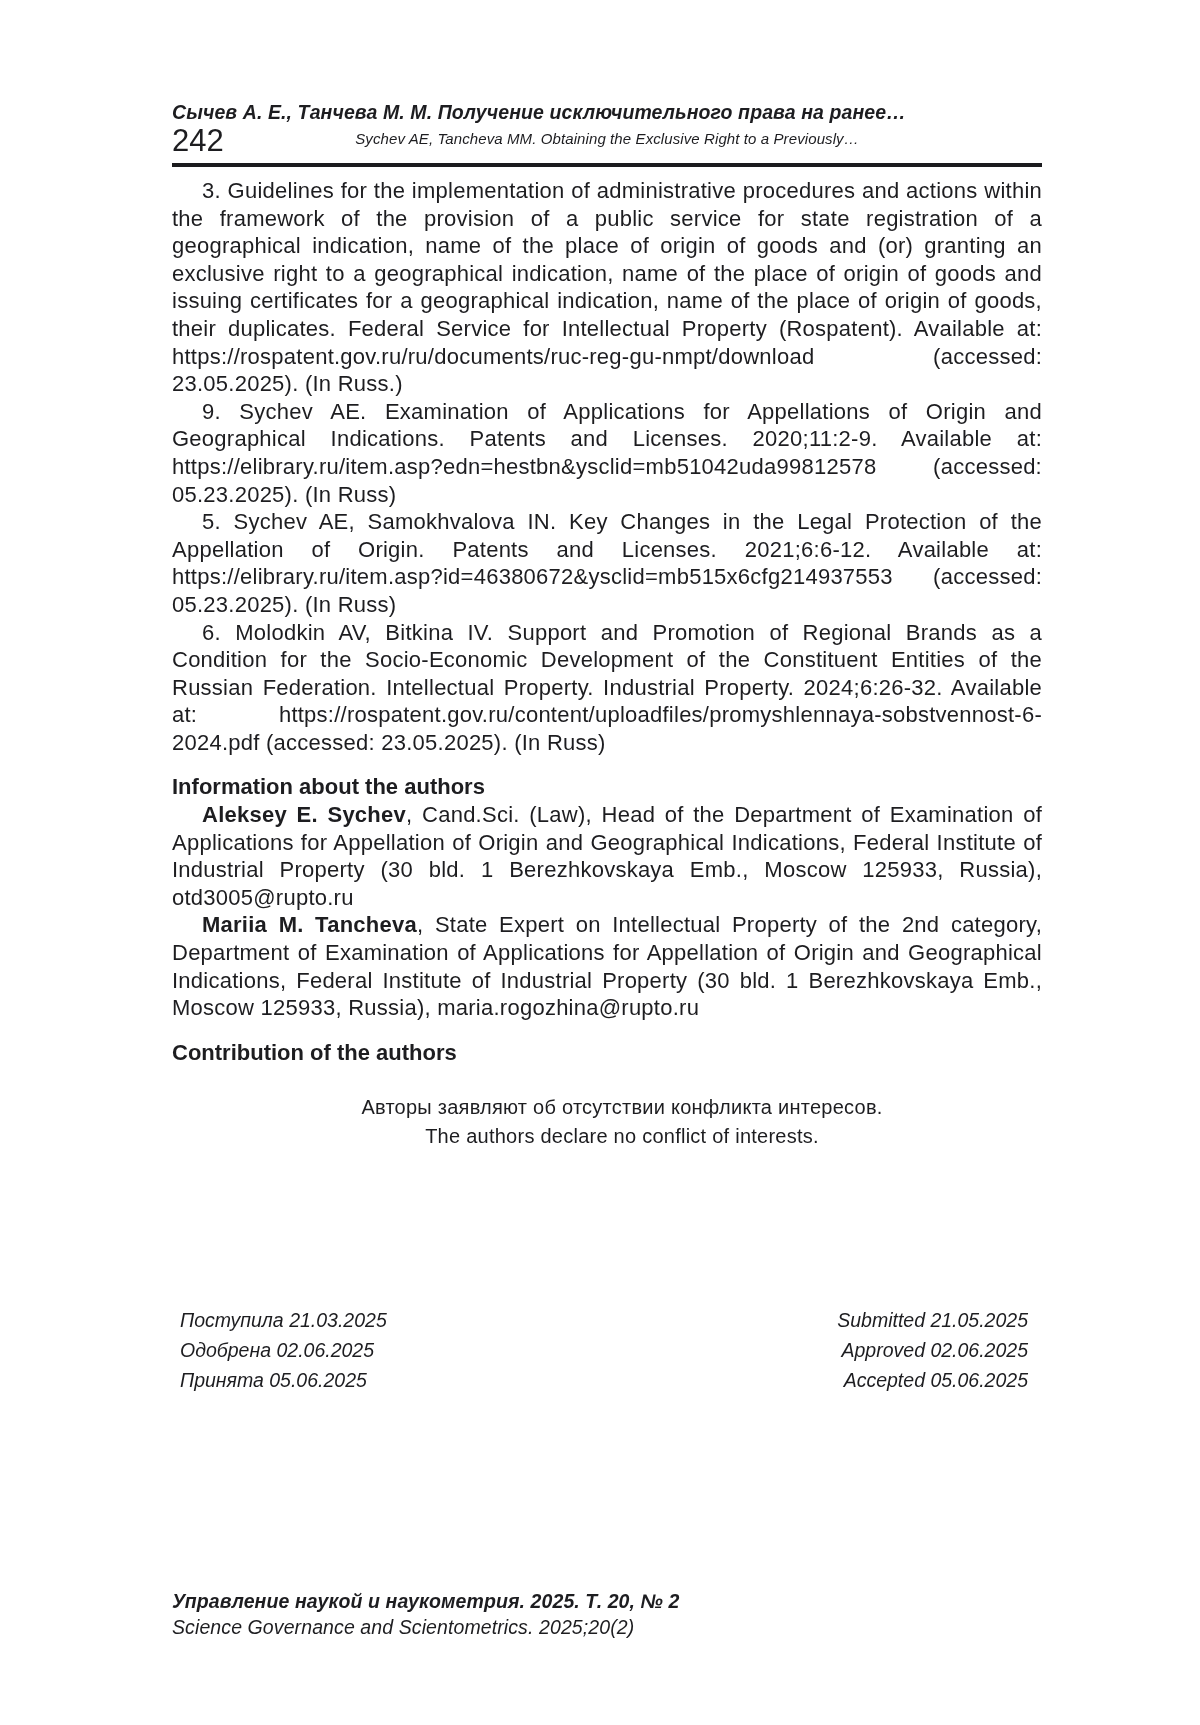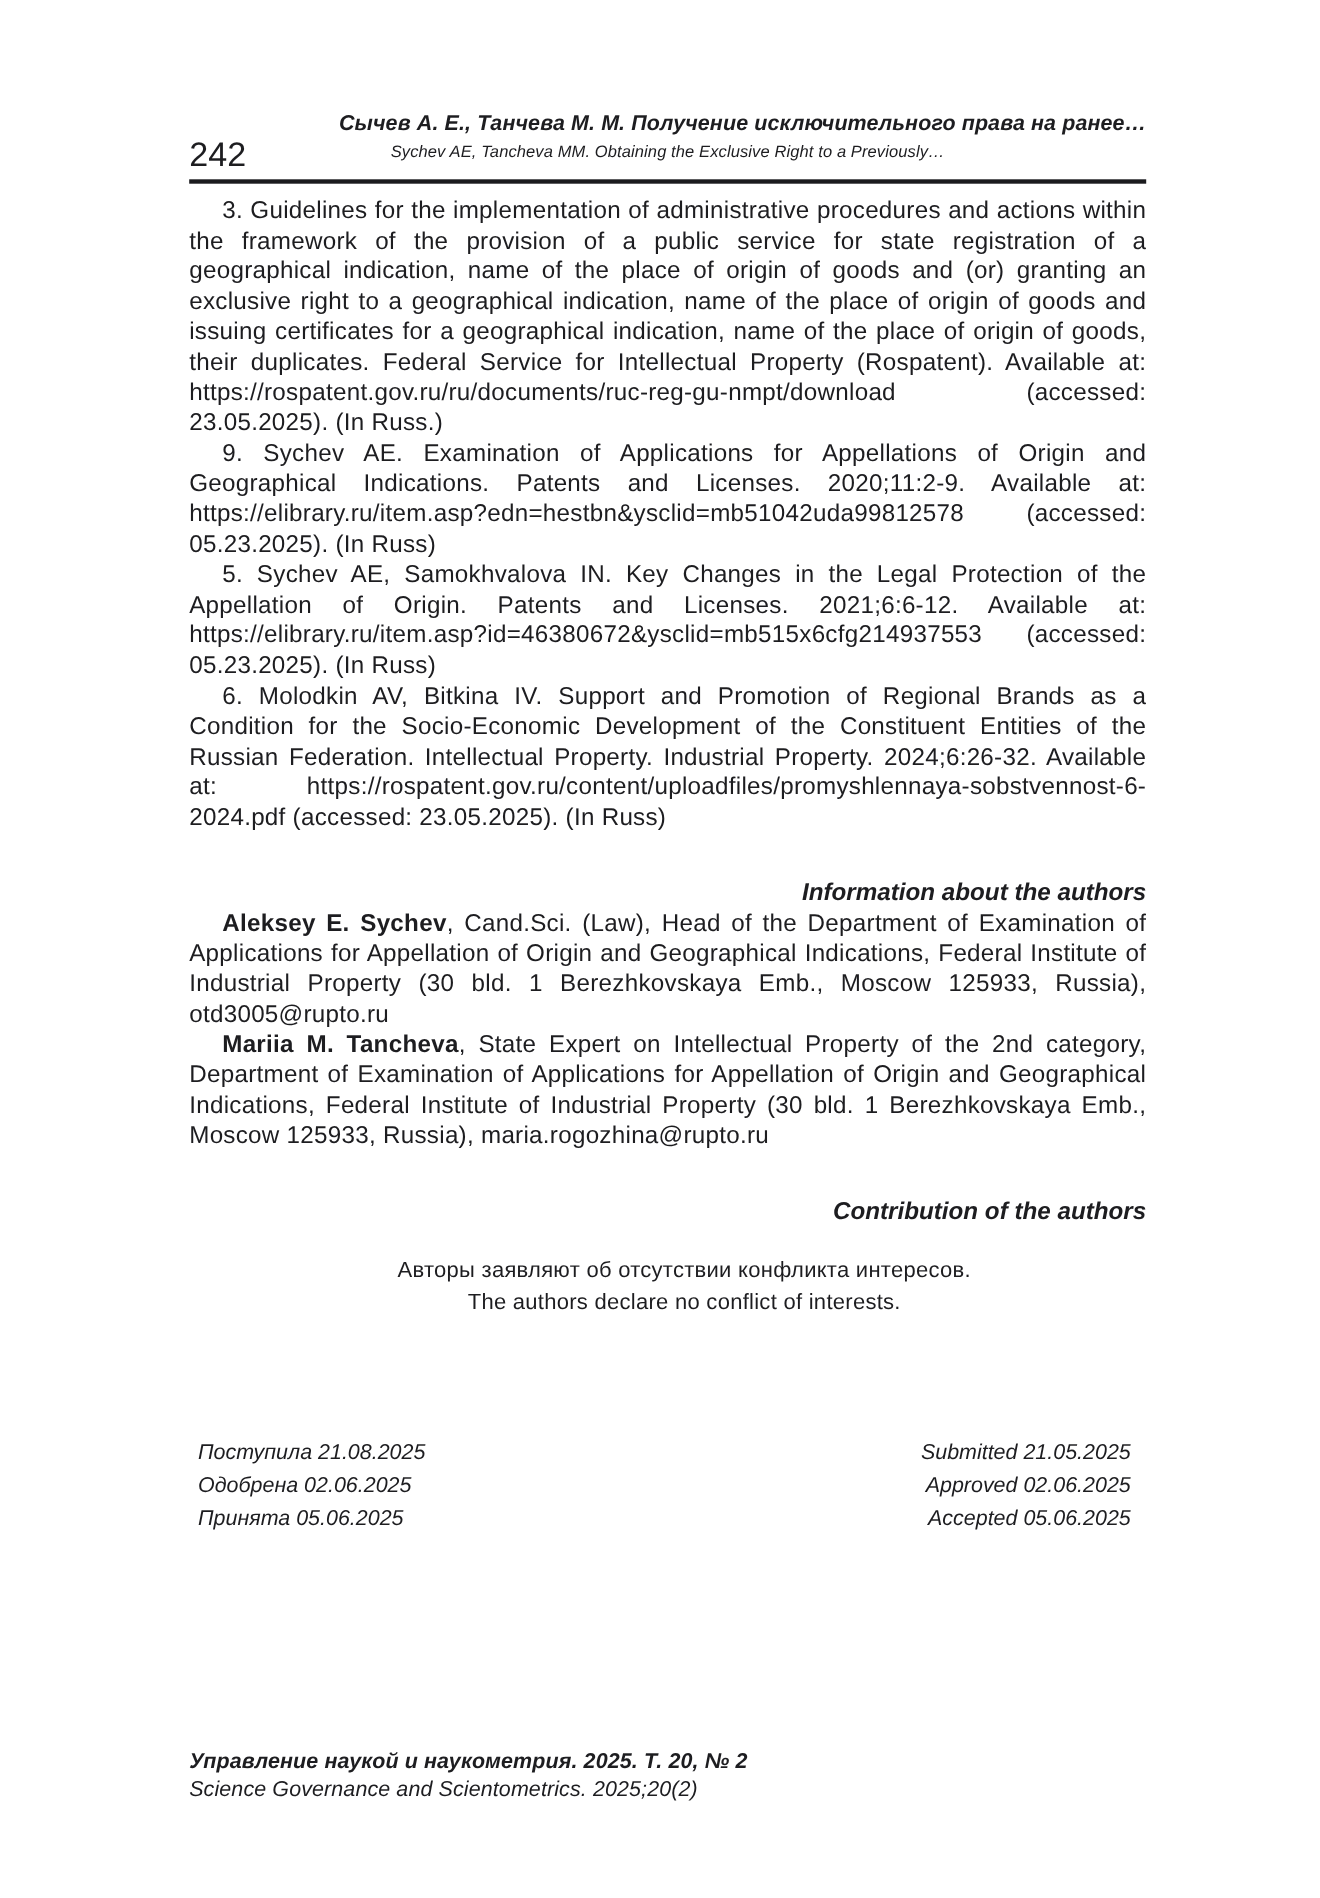--- a/index.html
+++ b/index.html
@@ -20,21 +20,21 @@
     margin-left: 172px;
     width: 870px;
   }
 
   
   .header {
     position: relative;
     padding-top: 100px;
   }
   .running-title-ru {
-    text-align: right;
+    text-align: left;
     font-weight: bold;
     font-style: italic;
     font-size: 19.5px;
     line-height: 25px;
     letter-spacing: 0.1px;
   }
   .running-title-en {
     text-align: center;
     font-style: italic;
     font-size: 15px;
@@ -61,26 +61,25 @@
     text-align: justify;
     text-indent: 30px;
     font-size: 22px;
     line-height: 27.6px;
     letter-spacing: 0.25px;
   }
   .run-italic { }
   .run-bold { font-weight: bold; }
 
   .section-heading {
-    margin: 41px 0 0 0;
-    text-align: right;
+    margin: 17px 0 0 0;
+    text-align: left;
     font-weight: bold;
     font-size: 22px;
     line-height: 27.6px;
-    font-style: italic;
   }
 
   .conflict-block { margin-top: 27px; }
   .conflict-line {
     margin: 0;
     text-indent: 30px;
     font-size: 20px;
     line-height: 28.5px;
     letter-spacing: 0.25px;
     text-align: center;
@@ -155,21 +154,21 @@
 
     <div class="conflict-block">
       <p class="conflict-line">Авторы заявляют об отсутствии конфликта интересов.</p>
       <p class="conflict-line">The authors declare no conflict of interests.</p>
     </div>
 
   </div>
 
   <div class="dates-block">
     <div class="date-row">
-      <span class="date-ru">Поступила 21.08.2025</span>
+      <span class="date-ru">Поступила 21.03.2025</span>
       <span class="date-en">Submitted 21.05.2025</span>
     </div>
     <div class="date-row">
       <span class="date-ru">Одобрена 02.06.2025</span>
       <span class="date-en">Approved 02.06.2025</span>
     </div>
     <div class="date-row">
       <span class="date-ru">Принята 05.06.2025</span>
       <span class="date-en">Accepted 05.06.2025</span>
     </div>

